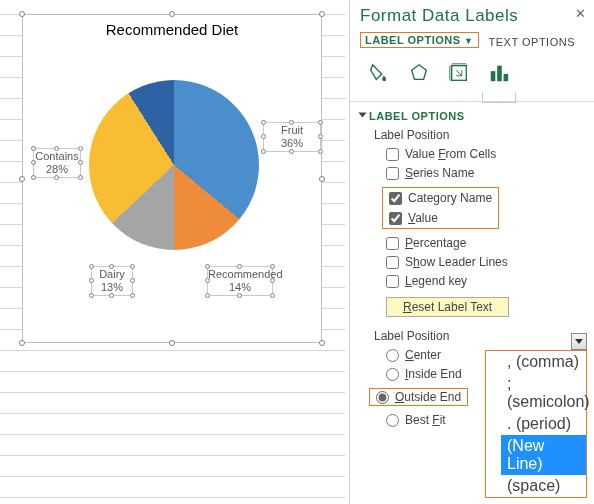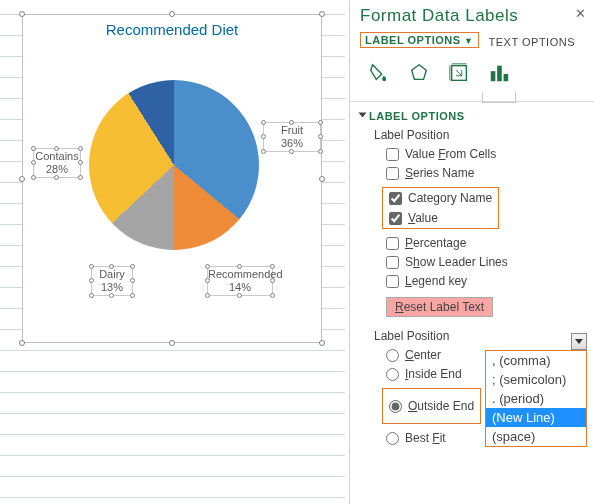--- a/index.html
+++ b/index.html
@@ -3,21 +3,21 @@
 <meta charset="utf-8">
 <style>
   * { box-sizing: border-box; font-family: "Segoe UI", Arial, sans-serif; }
   body { margin: 0; background: #fff; width: 594px; height: 504px; overflow: hidden; font-size: 12px; color: #444; position: relative; }
 
   
   .sheet { position: absolute; left: 0; top: 0; width: 345px; height: 504px; background: #fff; }
   .gridlines { position: absolute; inset: 0; background-image: linear-gradient(#d0d7de 1px, transparent 1px); background-size: 100% 21px; background-position: 0 350px; }
   .chart-obj { position: absolute; left: 22px; top: 14px; width: 300px; height: 329px; border: 1px solid #bfbfbf; background: #fff; }
   .selhandle { position: absolute; width: 6px; height: 6px; background: #fff; border: 1px solid #7f7f7f; border-radius: 50%; }
-  .chart-title { text-align: center; font-size: 15px; color: #0369a1; margin-top: 6px; }
+  .chart-title { text-align: center; font-size: 15px; color: #000000; margin-top: 6px; }
   .pie-wrap { position: relative; width: 100%; height: 290px; }
   .pie { position: absolute; left: 66px; top: 42px; width: 170px; height: 170px; border-radius: 50%; }
   .label-box { position: absolute; border: 1px solid #c8c8c8; background: #fff; padding: 1px 0; text-align: center; font-size: 11px; color: #595959; line-height: 13px; }
   .label-box .lh { position: absolute; width: 5px; height: 5px; background: #fff; border: 1px solid #7f7f7f; border-radius: 50%; }
 
   
   .pane { position: absolute; left: 349px; top: 0; right: 0; bottom: 0; border-left: 1px solid #d4d4d4; background: #fff; padding: 4px 0 0 10px; }
   .pane-title { color: #217346; font-size: 17px; font-weight: 400; margin: 2px 0 6px 0; letter-spacing: 0.5px; }
   .closex { position: absolute; top: 6px; right: 8px; font-size: 13px; color: #666; }
   .tabsrow { display: flex; align-items: flex-end; gap: 10px; }
@@ -33,25 +33,25 @@
 
   .divider { border-top: 1px solid #d9d9d9; margin: 14px -2px 8px -10px; }
   .section-head { color: #217346; font-weight: 600; font-size: 11px; letter-spacing: 0.5px; }
   .section-head .tri { display: inline-block; width: 0; height: 0; border-left: 5px solid #444; border-top: 4px solid transparent; border-bottom: 4px solid transparent; transform: rotate(90deg); margin-right: 4px; vertical-align: 1px; }
   .sub { margin: 6px 0 4px 14px; color: #444; }
   .chk-row, .rad-row { display: flex; align-items: center; gap: 6px; margin: 5px 0 5px 26px; font-size: 12px; }
   .chk-row input, .rad-row input { width: 13px; height: 13px; margin: 0; accent-color: #666; }
   .u { text-decoration: underline; }
   .hl-orange { border: 1px solid #e07b2e; padding: 3px 6px; margin: 2px 0 2px 22px; display: inline-block; }
   .sep-row { display: flex; align-items: center; gap: 14px; margin: 6px 0 4px 26px; }
-  .btn { border: 1px solid #ababab; background: #fca5a5; padding: 2px 8px; font-size: 12px; margin: 4px 0 8px 26px; display: inline-block; }
+  .btn { border: 1px solid #ababab; background: #fef9c3; padding: 2px 16px; font-size: 12px; margin: 4px 0 8px 26px; display: inline-block; }
   .sub2 { margin: 4px 0 4px 14px; }
 
   
-  .sep-dd { position: absolute; left: 485px; top: 350px; width: 102px; border: 1px solid #e07b2e; background: #fff; font-size: 13px; }
+  .sep-dd { position: absolute; left: 485px; top: 350px; width: 102px; border: 1px solid #e07b2e; background: #fff; font-size: 16px; padding-left: 15px; }
   .sep-dd .ddbtn { position: absolute; right: -1px; top: -18px; width: 16px; height: 17px; border: 1px solid #8a8a8a; background: linear-gradient(#f5f5f5,#dcdcdc); display: flex; align-items: center; justify-content: center; }
   .sep-dd .ddbtn::after { content: ""; border-left: 4px solid transparent; border-right: 4px solid transparent; border-top: 5px solid #333; }
   .sep-dd .opt { padding: 2px 6px; }
   .sep-dd .opt.sel { background: #1e90ff; color: #fff; }
 </style>
 </head>
 <body>
 
 <div class="sheet">
   <div class="gridlines"></div>
@@ -170,21 +170,21 @@
 
   <div class="sub2">Label Position</div>
   <label class="rad-row">
       <input type="radio" name="lp" style="">
       <span><span class="u">C</span>enter</span>
     </label>
   <label class="rad-row">
       <input type="radio" name="lp" style="">
       <span><span class="u">I</span>nside End</span>
     </label>
-  <span class="hl-orange" style="margin-left:22px;padding:10px 6px">
+  <span class="hl-orange" style="margin-left:9px;padding:1px 6px">
     <label class="rad-row" style="margin:0">
         <input type="radio" name="lp" checked="" style="">
         <span><span class="u">O</span>utside End</span>
       </label>
   </span>
   <label class="rad-row">
       <input type="radio" name="lp" style="">
       <span>Best <span class="u">F</span>it</span>
     </label>
 </div>

